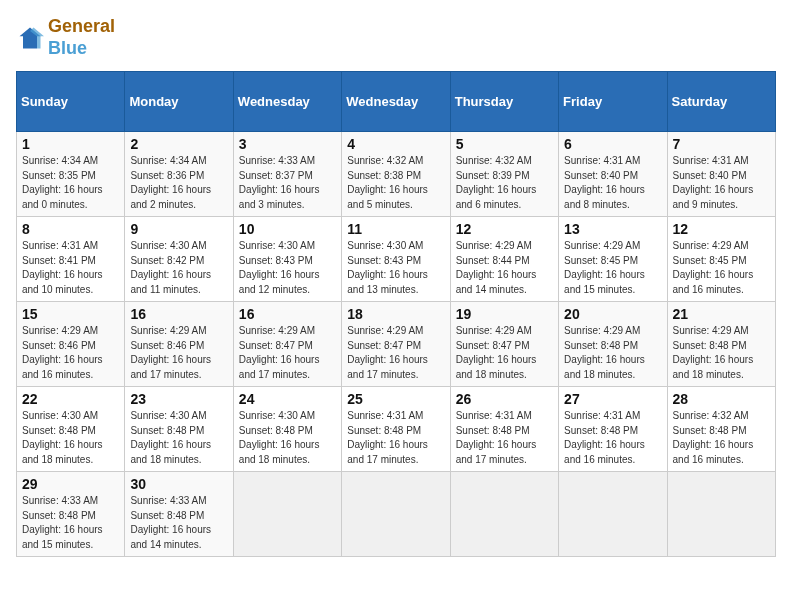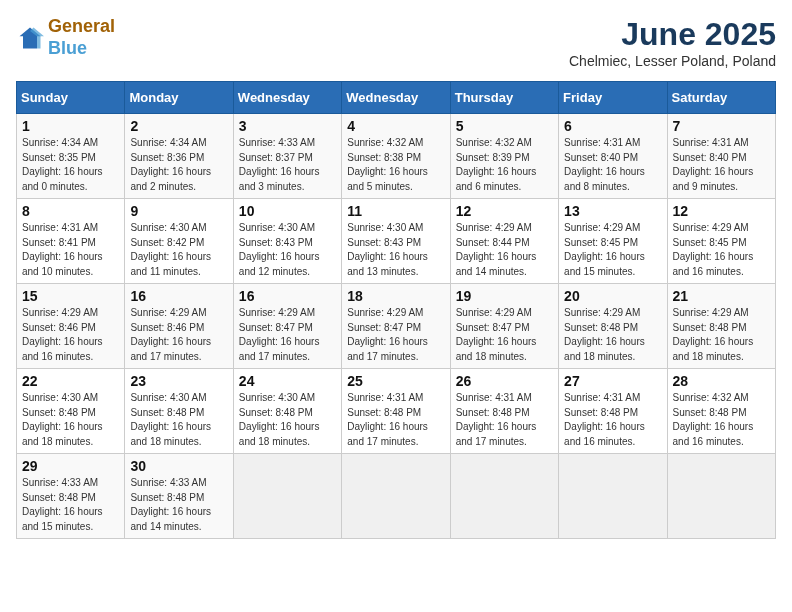--- a/index.html
+++ b/index.html
@@ -47,21 +47,21 @@
       color: #333;
     }
     .calendar {
       width: 100%;
       border-collapse: collapse;
       font-size: 11px;
     }
     .calendar thead tr th {
       background-color: #2a6db5;
       color: #fff;
-      padding: 8px 4px;
+      padding: 22px 4px;
       text-align: left;
       font-size: 13px;
       border: 1px solid #1a5a9a;
     }
     .calendar tbody tr td {
       vertical-align: top;
       border: 1px solid #ccc;
       padding: 4px 5px;
       width: 14.28%;
       min-height: 80px;
@@ -100,24 +100,20 @@
     <svg class="logo-icon" viewBox="0 0 32 32">
       <rect x="0" y="0" width="32" height="32" fill="white"></rect>
       <polygon points="16,4 28,14 24,14 24,28 8,28 8,14 4,14" fill="#2a6db5"></polygon>
       <polygon points="20,4 32,14 28,14 28,28 24,28 24,14 16,8" fill="#4a9fd4" opacity="0.7"></polygon>
     </svg>
     <div class="logo-text">
       <div><span>General</span></div>
       <div style="color:#4a9fd4;">Blue</div>
     </div>
   </div>
-  <div class="title-block">
-    <div class="month-title">June 2025</div>
-    <div class="subtitle">Chelmiec, Lesser Poland, Poland</div>
-  </div>
 </div>
 
 <table class="calendar">
   <thead>
     <tr>
     <th>Sunday</th>
         <th>Monday</th>
         <th>Wednesday</th>
         <th>Wednesday</th>
         <th>Thursday</th>

